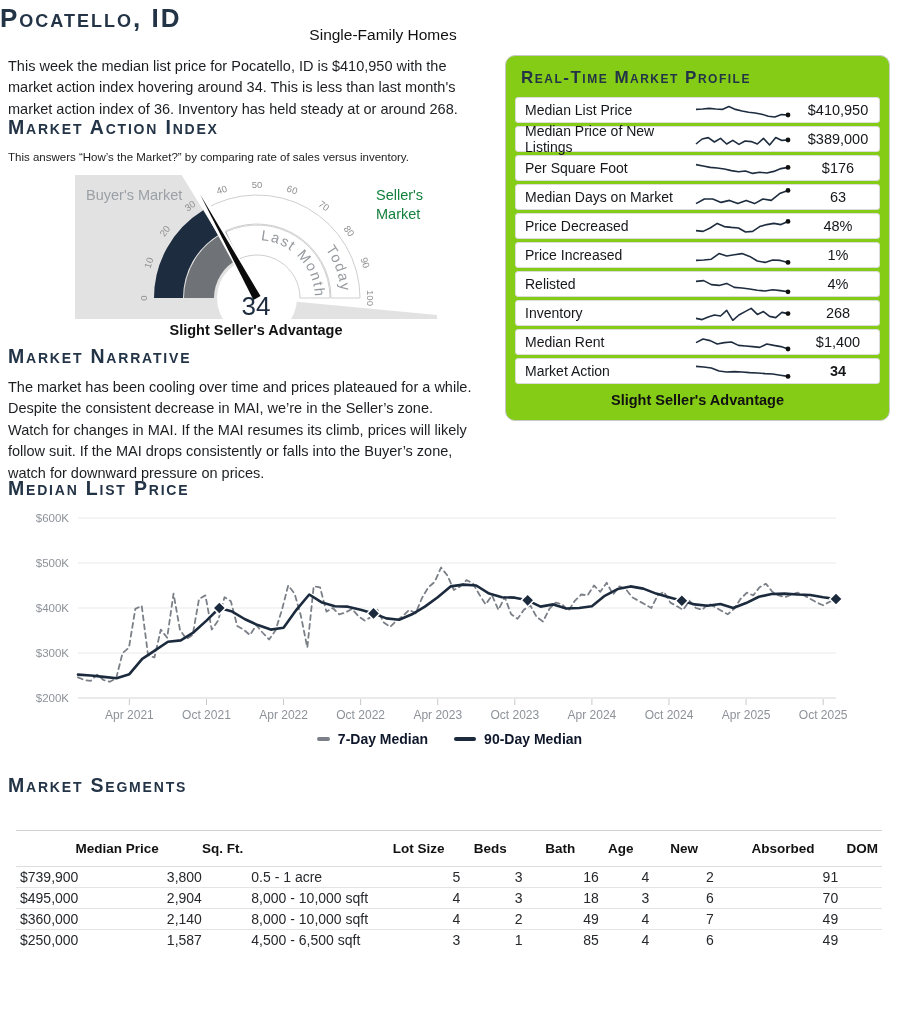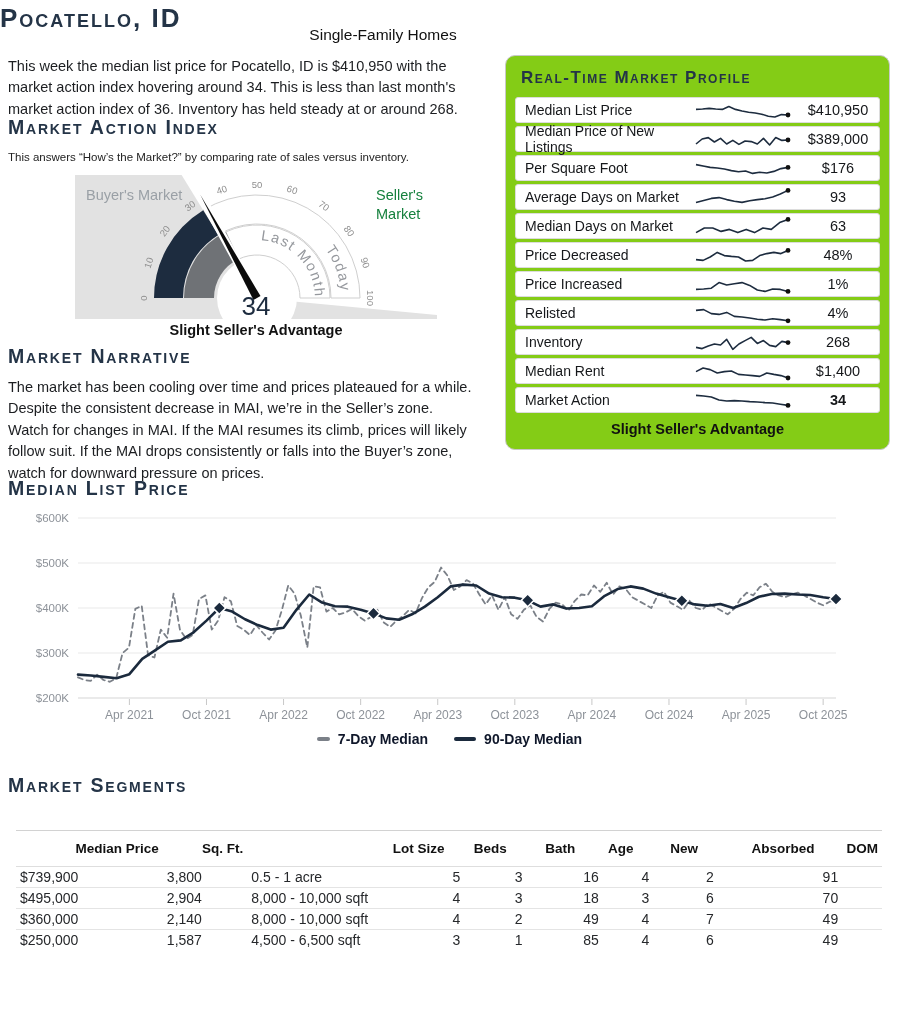--- a/index.html
+++ b/index.html
@@ -129,28 +129,20 @@
           </svg>
           <div class="p-value">$389,000</div>
         </div>
         <div class="p-row">
           <div class="p-label">Per Square Foot</div>
           <svg width="100" height="26" viewBox="0 0 100 26" class="p-spark">
             <polyline points="2,9.6 9.076923076923077,11 16.153846153846153,12.399999999999999 23.23076923076923,13 30.307692307692307,14 37.38461538461539,15.6 44.46153846153846,16.8 51.53846153846153,16 58.61538461538461,18.4 65.6923076923077,17.2 72.76923076923077,18 79.84615384615384,16.4 86.92307692307692,13.6 94,12.399999999999999" fill="none" stroke="#1d2c3f" stroke-width="1.6" stroke-linejoin="round"></polyline>
             <circle cx="94" cy="12.399999999999999" r="2.4" fill="#111111"></circle>
           </svg>
           <div class="p-value">$176</div>
-        </div>
-        <div class="p-row">
-          <div class="p-label">Average Days on Market</div>
-          <svg width="100" height="26" viewBox="0 0 100 26" class="p-spark">
-            <polyline points="2,18.4 9.666666666666668,16.4 17.333333333333336,14.399999999999999 25,13.6 32.66666666666667,15.6 40.333333333333336,17.2 48,18.4 55.66666666666667,16.8 63.333333333333336,15.6 71,14.799999999999999 78.66666666666667,13 86.33333333333334,10 94,6.399999999999999" fill="none" stroke="#1d2c3f" stroke-width="1.6" stroke-linejoin="round"></polyline>
-            <circle cx="94" cy="6.399999999999999" r="2.4" fill="#111111"></circle>
-          </svg>
-          <div class="p-value">93</div>
         </div>
         <div class="p-row">
           <div class="p-label">Median Days on Market</div>
           <svg width="100" height="26" viewBox="0 0 100 26" class="p-spark">
             <polyline points="2,19.6 10.363636363636363,15 18.727272727272727,15 27.09090909090909,18.4 35.45454545454545,16.4 43.81818181818181,19.6 52.18181818181818,16.4 60.54545454545455,19.6 68.9090909090909,15 77.27272727272727,16.4 85.63636363636363,9.6 94,6.399999999999999" fill="none" stroke="#1d2c3f" stroke-width="1.6" stroke-linejoin="round"></polyline>
             <circle cx="94" cy="6.399999999999999" r="2.4" fill="#111111"></circle>
           </svg>
           <div class="p-value">63</div>
         </div>
         <div class="p-row">

